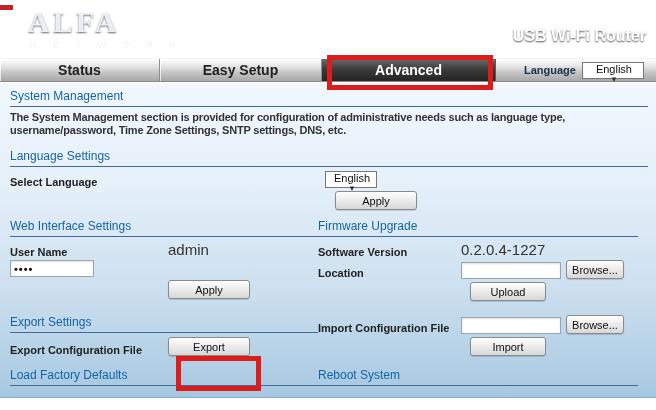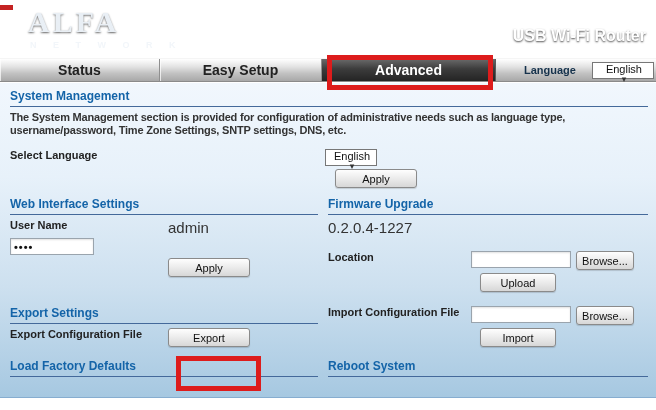--- a/index.html
+++ b/index.html
@@ -49,46 +49,46 @@
     cursor:pointer;
   }
   .tab-status { width:160px; }
   .tab-easy { width:162px; }
   .tab-advanced {
     width:174px; color:#ffffff;
     background:linear-gradient(180deg, #6a6a6a 0%, #3c3c3c 45%, #242424 100%);
     box-shadow:none; border-right:1px solid #5a5a5a;
   }
   .lang-zone { flex:1; display:flex; align-items:center; padding-left:28px; }
-  .lang-label { font-size:11px; font-weight:bold; color:#16324c; margin-right:16px; }
+  .lang-label { font-size:11px; font-weight:bold; color:#16324c; margin-right:6px; }
   .select-box {
     background:#ffffff; border:1px solid #777; height:17px;
     display:flex; align-items:center; justify-content:space-between;
     font-size:11px; color:#111; padding:0 3px 0 5px; cursor:pointer;flex-direction:column;
   }
   .nav-select { width:62px; }
   .chev { font-size:9px; color:#333; line-height:1; }
   
   .content {
     position:absolute; left:0; top:83px; width:656px; height:315px;
     background:linear-gradient(180deg, #f1f7fd 0%, #e7f1fa 30%, #cde0ef 65%, #a6c8e1 100%);
     border-bottom:1px solid #86add0;
     padding-top:6px;
   }
   .section-title {
-    font-size:12px; font-weight:bold; color:#1464a8;
+    font-size:12px; font-weight:normal; color:#1464a8;
     padding-bottom:3px; border-bottom:1px solid #44699a; margin-bottom:4px;
   }
   .full { margin:0 8px 0 10px; }
   .desc {
     font-size:11px; font-weight:bold; color:#333; line-height:1.2;
     letter-spacing:-0.2px; max-width:640px;
   } .gap9 { height:9px; } .gap12 { height:12px; } .gap14 { height:14px; }
-  .cols { margin:0 8px 0 10px; display:grid; grid-template-columns:308px 320px; column-gap:10px; align-items:start; }
-  .row { display:flex; align-items:flex-start; min-height:17px; }
+  .cols { margin:0 8px 0 10px; display:grid; grid-template-columns:308px 320px; align-items:start; }
+  .row { display:flex; align-items:flex-end; min-height:17px; }
   .lbl { font-size:11px; font-weight:bold; color:#222; }
   .w158 { width:158px; } .w143 { width:143px; } .w315 { width:315px; }
   .val { font-size:15px; color:#333; }
   .btn {
     font-family:"Liberation Sans", sans-serif;
     background:linear-gradient(180deg, #fefefe 0%, #ededed 45%, #d7d7d7 100%);
     border:1px solid #8a8a8a; border-radius:3px;
     font-size:11px; color:#111; height:19px; cursor:pointer;
     box-shadow:0 1px 1px rgba(0,0,0,.15);
   }
@@ -139,20 +139,21 @@
 <div class="content">
 
   <div class="full">
     <div class="section-title">System Management</div>
     <div class="desc">The System Management section is provided for configuration of administrative needs such as language type, username/password, Time Zone Settings, SNTP settings, DNS, etc.</div>
   </div>
 
   <div class="gap12"></div>
 
   <div class="full">
+    <div class="section-title">Language Settings</div>
     <div class="row">
       <span class="lbl w315">Select Language</span>
       <div class="select-box content-select">
         <span>English</span>
         <span class="chev">▾</span>
       </div>
     </div>
     <div class="row btn-row">
       <button class="btn btn-w82 ml325">Apply</button>
     </div>
@@ -170,23 +171,24 @@
       <div class="row" style="margin-top:2px;">
         <input class="txt-input pwd" value="••••" style="">
       </div>
       <div class="row btn-row">
         <button class="btn btn-w82 ml158">Apply</button>
       </div>
     </div>
     <div>
       <div class="section-title">Firmware Upgrade</div>
       <div class="row">
+        <span class="lbl w143">Software Version</span>
         <span class="val">0.2.0.4-1227</span>
       </div>
-      <div class="row" style="margin-top:15px;">
+      <div class="row" style="margin-top:2px;">
         <span class="lbl w143">Location</span>
         <input class="txt-input" value="" style="">
         <button class="btn btn-browse">Browse...</button>
       </div>
       <div class="row btn-row">
         <button class="btn btn-w76 ml152">Upload</button>
       </div>
     </div>
   </div>
 

